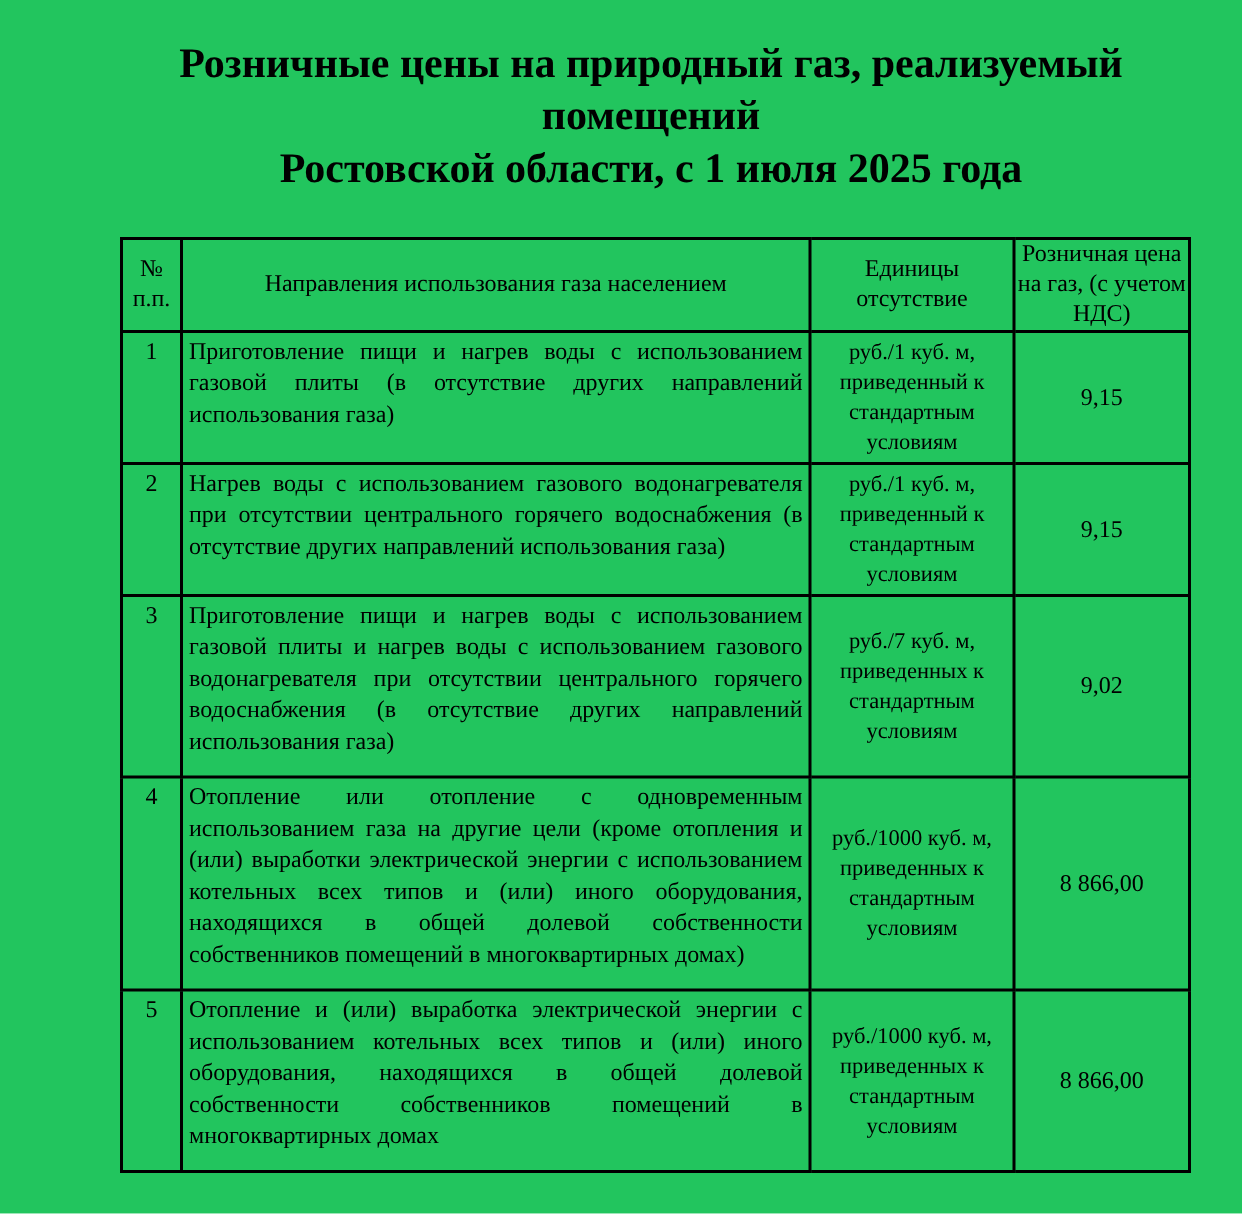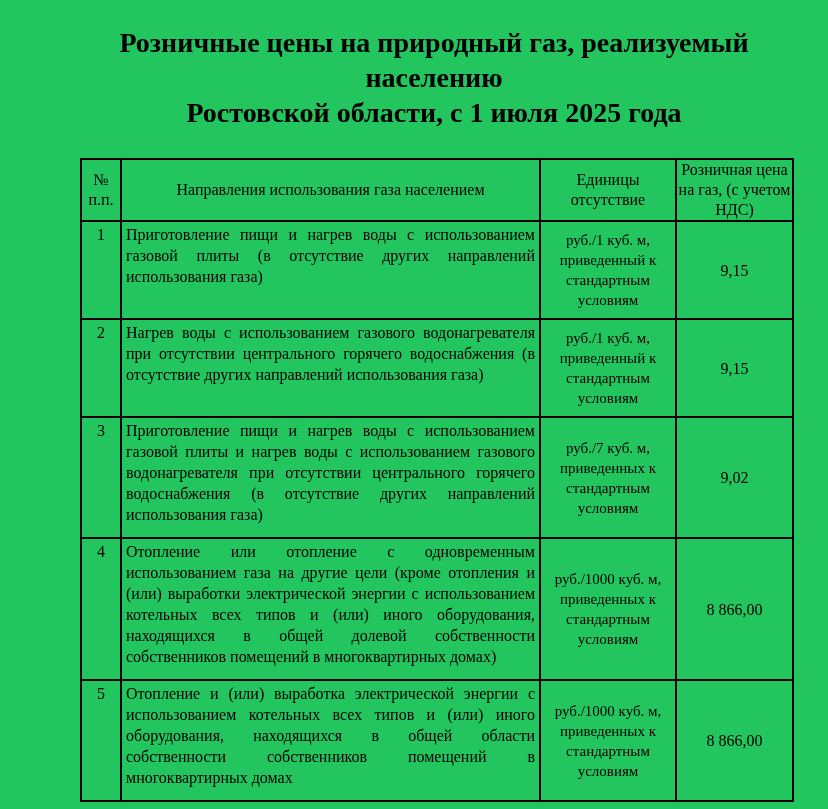--- a/index.html
+++ b/index.html
@@ -67,38 +67,38 @@
     vertical-align: top;
     font-size: 16px;
     line-height: 21px;
     padding: 2px 4px 12px 4px;
   }
   td.units {
     text-align: center;
     vertical-align: middle;
     font-size: 15px;
     line-height: 20px;
-    padding: 8px 2px;
+    padding: 3px 2px;
   }
   td.price {
     text-align: center;
     vertical-align: middle;
     font-size: 16px;
     line-height: 21px;
     padding: 4px 2px;
   }
 </style>
 </head>
 <body>
 
 <div class="page">
 
   <div class="title">
     <div>Розничные цены на природный газ, реализуемый</div>
-    <div>населению</div>
+    <div>помещений</div>
     <div>Ростовской области, с 1 июля 2025 года</div>
   </div>
 
   <table class="price-table">
     <colgroup>
       <col class="c-num">
         <col class="c-dir">
         <col class="c-units">
         <col class="c-price">
     </colgroup>
@@ -130,20 +130,20 @@
         <td class="price">9,02</td>
       </tr>
       <tr class="r4">
         <td class="num">4</td>
         <td class="direction">Отопление или отопление с одновременным использованием газа на другие цели (кроме отопления и (или) выработки электрической энергии с использованием котельных всех типов и (или) иного оборудования, находящихся в общей долевой собственности собственников помещений в многоквартирных домах)</td>
         <td class="units">руб./1000 куб. м, приведенных к стандартным условиям</td>
         <td class="price">8 866,00</td>
       </tr>
       <tr class="r5">
         <td class="num">5</td>
-        <td class="direction">Отопление и (или) выработка электрической энергии с использованием котельных всех типов и (или) иного оборудования, находящихся в общей области собственности собственников помещений в многоквартирных домах</td>
+        <td class="direction">Отопление и (или) выработка электрической энергии с использованием котельных всех типов и (или) иного оборудования, находящихся в общей долевой собственности собственников помещений в многоквартирных домах</td>
         <td class="units">руб./1000 куб. м, приведенных к стандартным условиям</td>
         <td class="price">8 866,00</td>
       </tr>
     </tbody>
   </table>
 
 </div>
 
 </body></html>

